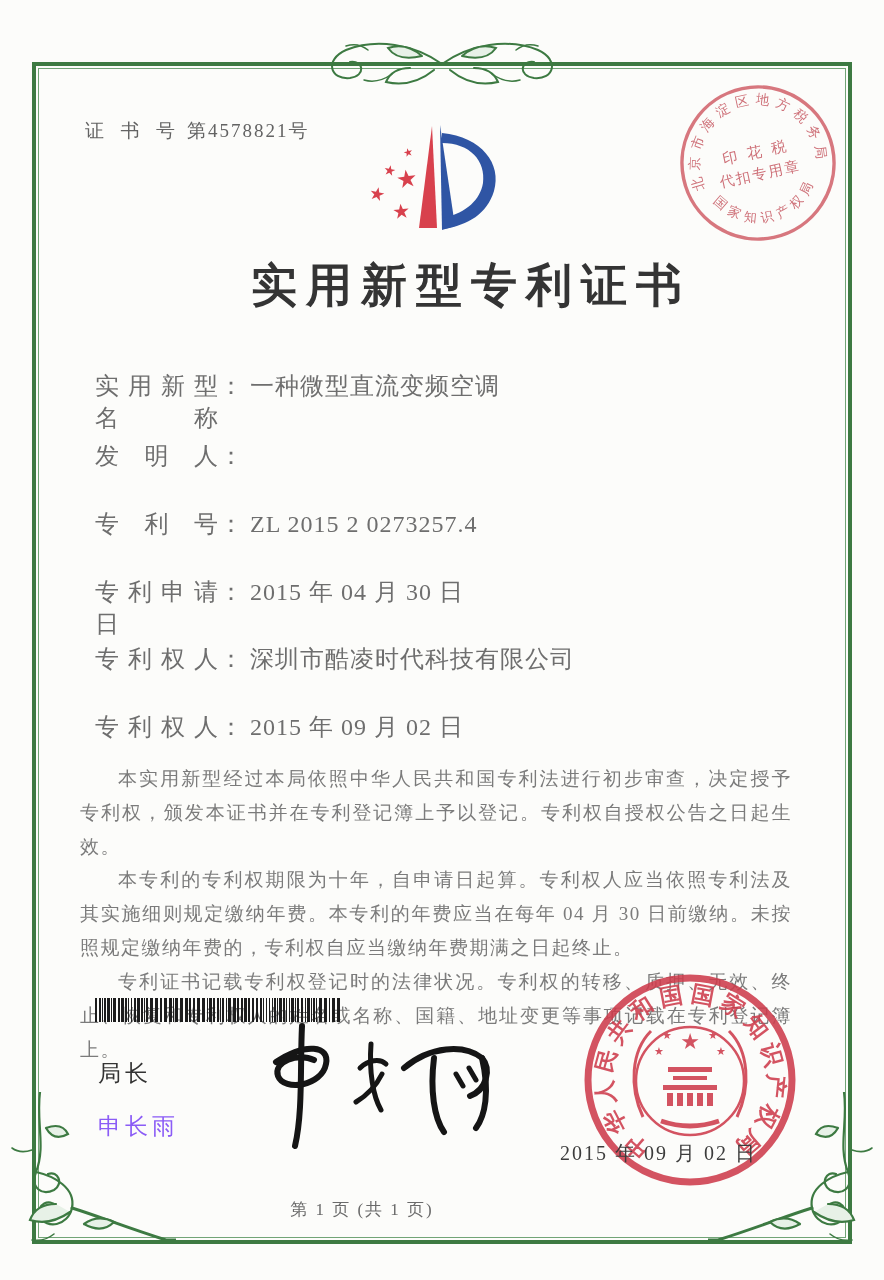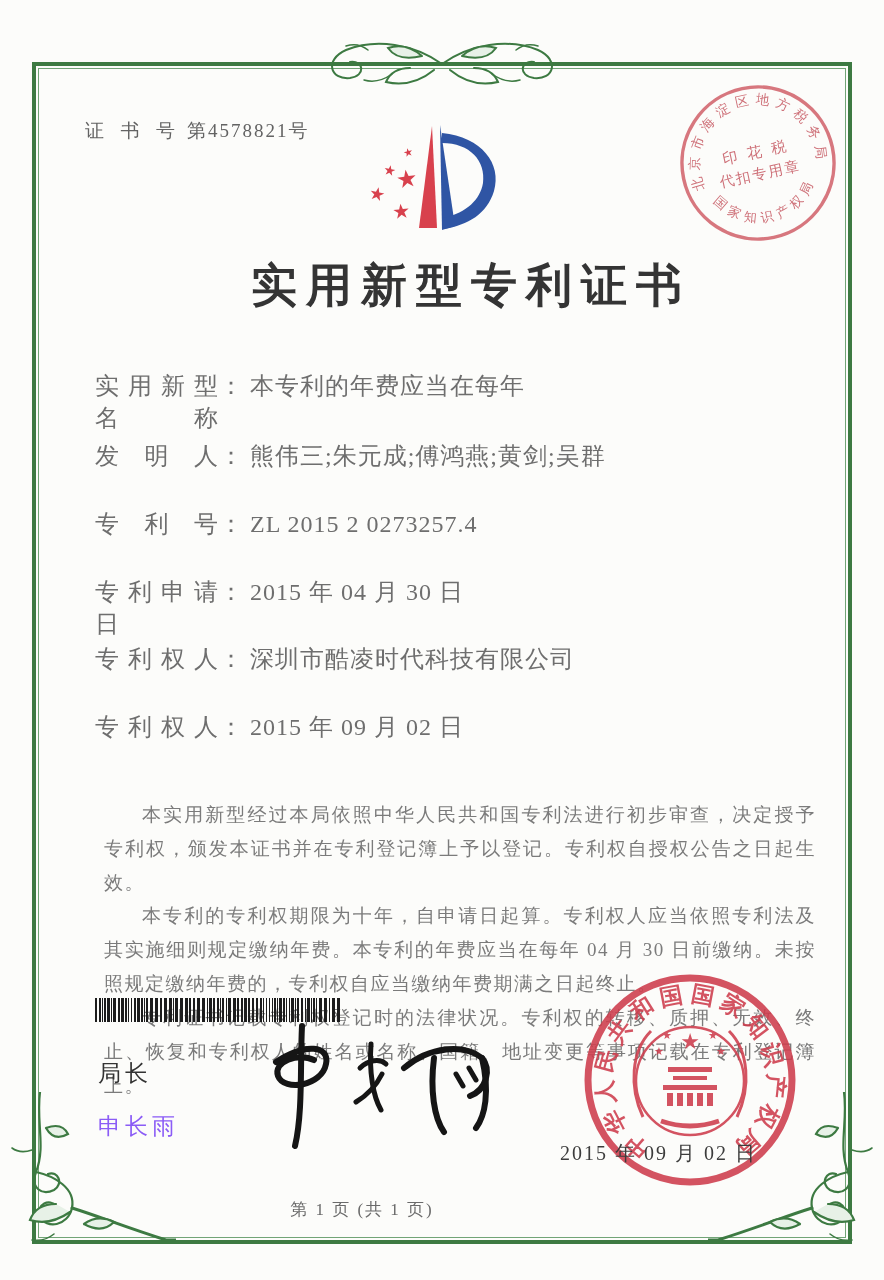--- a/index.html
+++ b/index.html
@@ -31,21 +31,21 @@
   
   .field-row{
     left:95px;width:700px;font-size:24px;color:#6e6e6e;
     display:flex;align-items:baseline;letter-spacing:1px;
   }
   .field-label{display:inline-block;width:124px;text-align:justify;text-align-last:justify;flex:none;}
   .field-colon{flex:none;margin-right:6px;}
   .field-value{white-space:nowrap;}
   
   .body-text{
-    left:104px;top:762px;width:712px;color:#7b7b7b;margin-top:36px;
+    left:80px;top:762px;width:712px;color:#7b7b7b;
   }
   .body-text p{
     margin:0;font-size:19px;line-height:1.78;text-indent:2em;
     letter-spacing:1.5px;text-align:justify;
   }
   
   .signer-title{left:98px;top:1058px;font-size:23px;color:#333;letter-spacing:4px;}
   .signer-name{left:98px;top:1076px;font-size:23px;color:#8b5cf6;letter-spacing:4px;margin-top:35px;}
   .grant-date{left:560px;top:1140px;font-size:20px;color:#3c3c3c;letter-spacing:2px;z-index:5;}
   .page-footer{left:0;top:1198px;width:724px;text-align:center;font-size:17px;color:#6a6a6a;letter-spacing:2px;}
@@ -137,26 +137,25 @@
       <textPath href="#taxArcBot" startOffset="50%" text-anchor="middle">国家知识产权局</textPath>
     </text>
     <text x="90" y="84" font-size="15" text-anchor="middle" letter-spacing="3">印 花 税</text>
     <text x="90" y="106" font-size="14.5" text-anchor="middle" letter-spacing="2">代扣专用章</text>
   </g>
 </svg>
 
 <div class="abs field-row" style="top:370px;">
   <span class="field-label">实用新型名称</span>
   <span class="field-colon">：</span>
-  <span class="field-value">本专利的年费应当在每年</span>
+  <span class="field-value">一种微型直流变频空调</span>
 </div>
 <div class="abs field-row" style="top:440px;">
   <span class="field-label">发明人</span>
   <span class="field-colon">：</span>
-  <span class="field-value">熊伟三;朱元成;傅鸿燕;黄剑;吴群</span>
 </div>
 <div class="abs field-row" style="top:508px;">
   <span class="field-label">专利号</span>
   <span class="field-colon">：</span>
   <span class="field-value">ZL 2015 2 0273257.4</span>
 </div>
 <div class="abs field-row" style="top:576px;">
   <span class="field-label">专利申请日</span>
   <span class="field-colon">：</span>
   <span class="field-value">2015 年 04 月 30 日</span>

